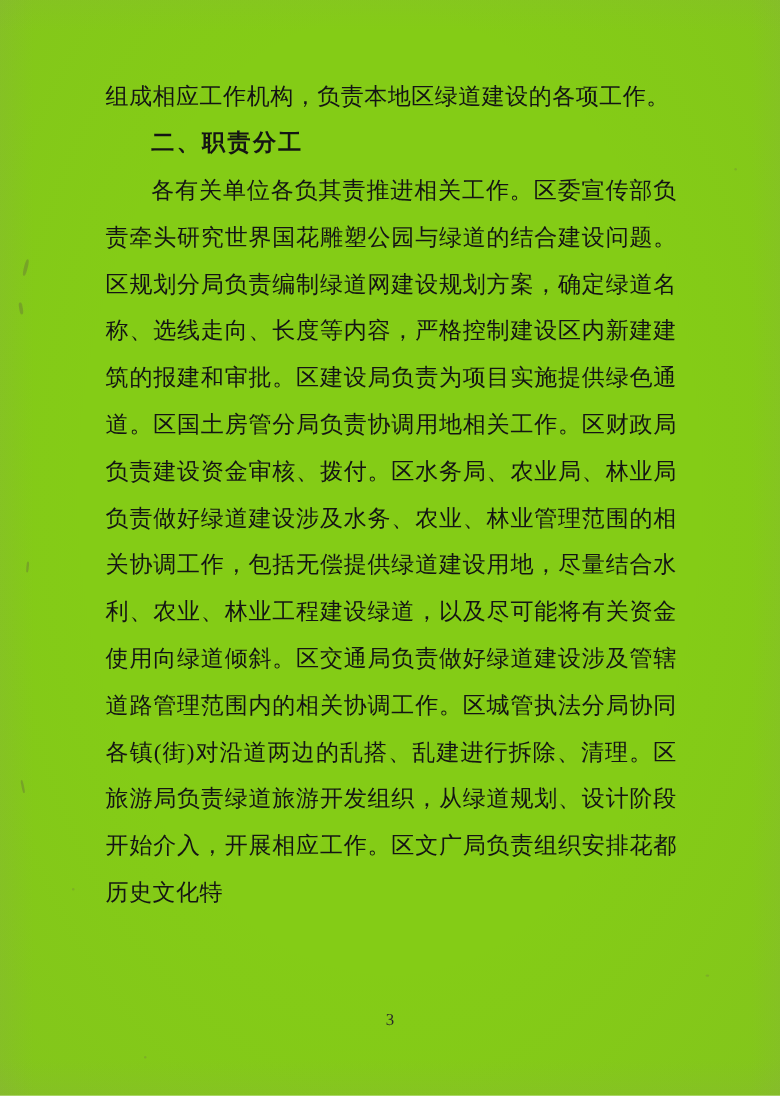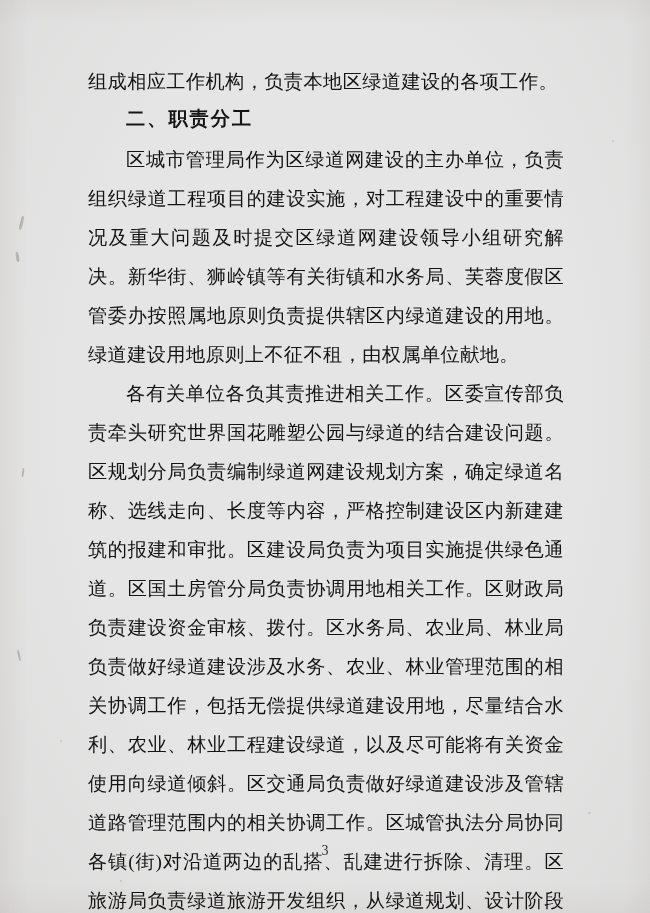--- a/index.html
+++ b/index.html
@@ -11,21 +11,21 @@
     width: 650px;
     height: 913px;
     font-family: "Liberation Serif", "DejaVu Serif", serif;
     color: #111111;
     position: relative;
     overflow: hidden;
   }
   .page {
     position: absolute;
     inset: 0;
-    background: #e5e5e5;
+    background: #84cc16;
   }
   
   .paper-tint {
     position: absolute;
     inset: 0;
     background:
       radial-gradient(ellipse at 50% 45%, rgba(255,255,255,0) 55%, rgba(120,110,100,0.07) 100%),
       linear-gradient(90deg, rgba(150,140,130,0.10) 0px, rgba(255,255,255,0) 28px),
       linear-gradient(270deg, rgba(150,140,130,0.08) 0px, rgba(255,255,255,0) 24px),
       linear-gradient(180deg, rgba(150,140,130,0.07) 0px, rgba(255,255,255,0) 26px),
@@ -91,21 +91,20 @@
 </style>
 </head>
 <body>
 
 <div class="page">
   <div class="paper-tint"></div>
 
   <div class="content">
     <p class="para">组成相应工作机构，负责本地区绿道建设的各项工作。</p>
     <p class="para heading">二、职责分工</p>
-    <p class="para indent2">区城市管理局作为区绿道网建设的主办单位，负责组织绿道工程项目的建设实施，对工程建设中的重要情况及重大问题及时提交区绿道网建设领导小组研究解决。新华街、狮岭镇等有关街镇和水务局、芙蓉度假区管委办按照属地原则负责提供辖区内绿道建设的用地。绿道建设用地原则上不征不租，由权属单位献地。</p>
     <p class="para indent2">各有关单位各负其责推进相关工作。区委宣传部负责牵头研究世界国花雕塑公园与绿道的结合建设问题。区规划分局负责编制绿道网建设规划方案，确定绿道名称、选线走向、长度等内容，严格控制建设区内新建建筑的报建和审批。区建设局负责为项目实施提供绿色通道。区国土房管分局负责协调用地相关工作。区财政局负责建设资金审核、拨付。区水务局、农业局、林业局负责做好绿道建设涉及水务、农业、林业管理范围的相关协调工作，包括无偿提供绿道建设用地，尽量结合水利、农业、林业工程建设绿道，以及尽可能将有关资金使用向绿道倾斜。区交通局负责做好绿道建设涉及管辖道路管理范围内的相关协调工作。区城管执法分局协同各镇(街)对沿道两边的乱搭、乱建进行拆除、清理。区旅游局负责绿道旅游开发组织，从绿道规划、设计阶段开始介入，开展相应工作。区文广局负责组织安排花都历史文化特</p>
   </div>
 
   <div class="page-number">3</div>
 
   <div class="margin-mark mk1"></div>
   <div class="margin-mark mk2"></div>
   <div class="margin-mark mk3"></div>
   <div class="margin-mark mk4"></div>
   <div class="speck sp1"></div>

